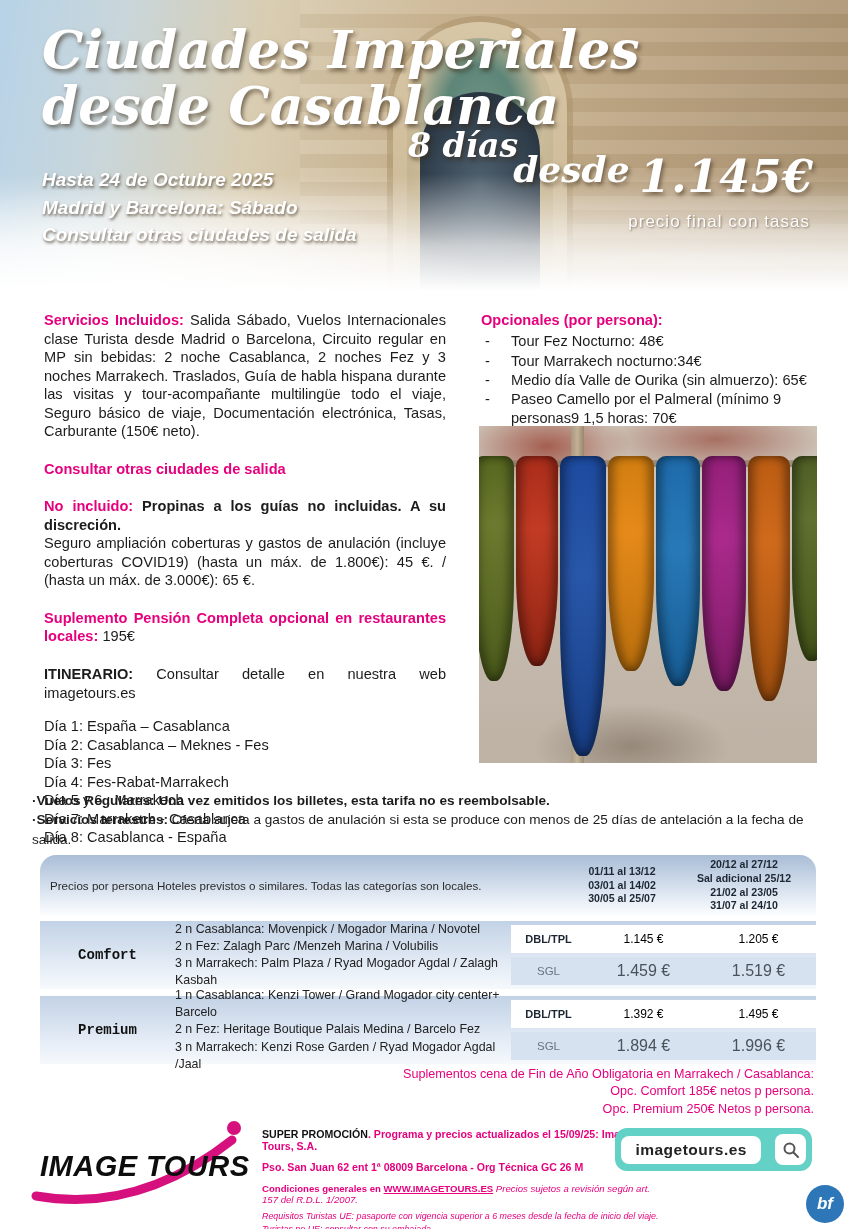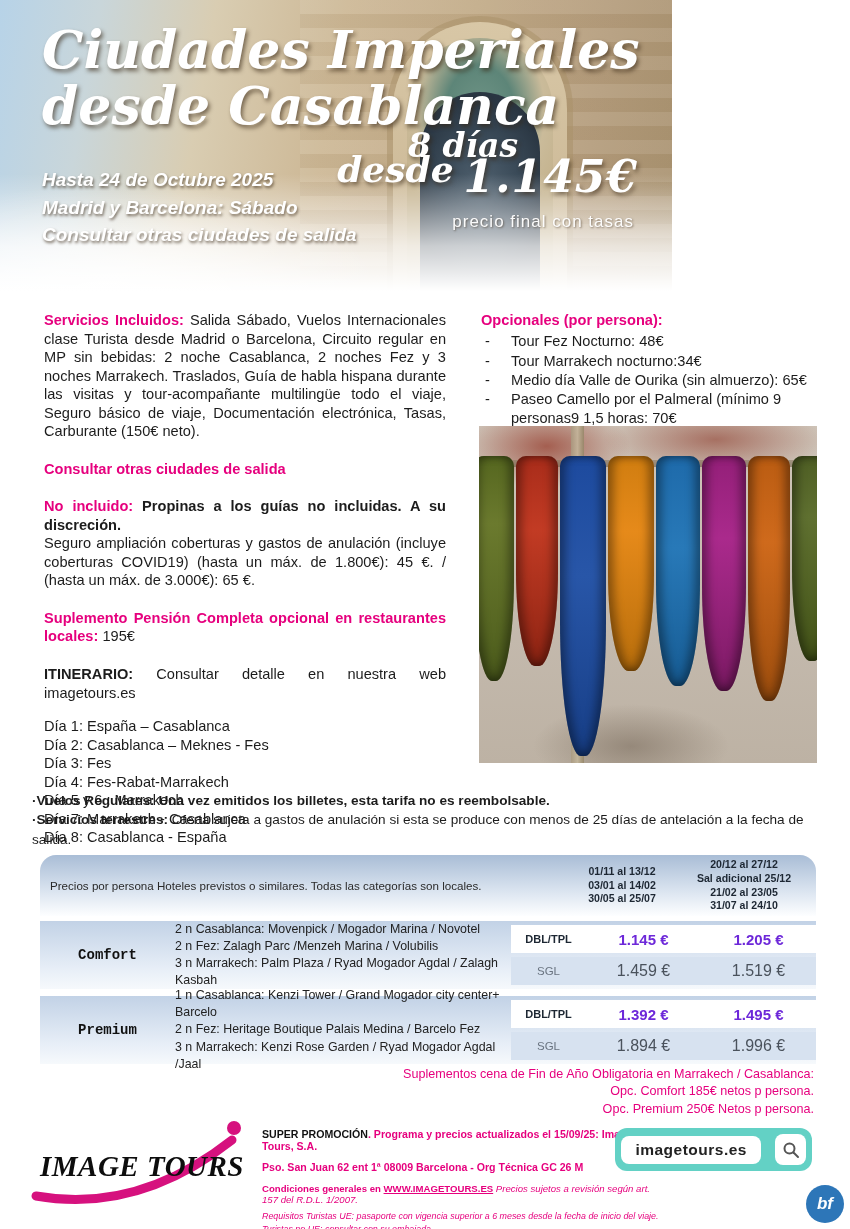--- a/index.html
+++ b/index.html
@@ -4,21 +4,21 @@
 <style>
   * { margin:0; padding:0; box-sizing:border-box; }
   html,body { background:#ffffff; }
   .page {
     position:relative; width:850px; height:1229px; background:#fff;
     font-family:"Liberation Sans", sans-serif; color:#1c1c1c; overflow:hidden;
     margin:0 auto;
   }
 
   
-  .hero { position:absolute; left:0; top:0; width:672px; height:300px; overflow:hidden; }
+  .hero { position:absolute; left:0; top:0; width:848px; height:300px; overflow:hidden; }
   .hero-base { position:absolute; inset:0;
     background:linear-gradient(100deg,#b7d3e8 0%,#c9d6da 14%,#d9cdb2 30%,#cdb896 48%,#c2ab88 66%,#b49c7c 85%,#a8926f 100%); }
   .hero-stone { position:absolute; left:300px; top:0; right:0; bottom:0;
     background:repeating-linear-gradient(180deg, rgba(255,255,255,.07) 0 14px, rgba(120,95,60,.07) 14px 28px); }
   .arch-outer { position:absolute; left:393px; top:22px; width:174px; height:278px;
     border-radius:87px 87px 0 0; background:linear-gradient(#d8c7a6,#c8b492); box-shadow:0 0 0 6px rgba(170,145,105,.55); }
   .arch-mid { position:absolute; left:407px; top:38px; width:146px; height:262px;
     border-radius:73px 73px 0 0;
     background:radial-gradient(90px 120px at 50% 28%, #6f9486 0%, #5d8578 38%, #cabb9a 72%, #c4b28d 100%); }
   .arch-door { position:absolute; left:420px; top:92px; width:120px; height:208px;
@@ -88,28 +88,28 @@
   .pt-cat { flex:0 0 135px; display:flex; align-items:center; justify-content:center;
     font-weight:bold; font-size:14px; color:#111;font-family:Liberation Mono, monospace; }
   .pt-hotels { flex:1; display:flex; flex-direction:column; justify-content:center;
     font-size:12.4px; line-height:1.38; color:#222; padding-right:6px; }
   .pt-prices { flex:0 0 305px; display:flex; flex-direction:column; justify-content:center; gap:4px; padding:4px 0; }
   .pt-prow { display:flex; align-items:center; height:30px; }
   .pt-prow.dbl { background:#ffffff; }
   .pt-prow.sgl { background:#d7e2f0; }
   .pt-plabel { flex:0 0 75px; text-align:center; font-size:11px; font-weight:bold; color:#1d2733; }
   .pt-prow.sgl .pt-plabel { font-weight:normal; color:#6a7480; font-size:11.5px; }
-  .pt-pval { flex:0 0 115px; text-align:center; font-weight:bold; font-size:15px; color:#6d28d9; }
+  .pt-pval { flex:0 0 115px; text-align:center; font-weight:normal; font-size:12px; color:#000000; }
   .pt-prow.sgl .pt-pval { font-weight:normal; color:#4a525c; font-size:16px; }
 
   .supp { position:absolute; right:36px; top:1066px; text-align:right; color:#e6007e;
     font-size:12.6px; line-height:1.38; }
 
   
-  .logo { position:absolute; left:28px; top:1118px; width:230px; height:104px;font-family:Liberation Serif, serif; }
+  .logo { position:absolute; left:28px; top:1118px; width:230px; height:104px; }
   .logo svg { position:absolute; left:0; top:0; }
   .logo-text { position:absolute; left:12px; top:32px; font-style:italic; font-weight:bold;
     font-size:29px; letter-spacing:.5px; color:#0d0d0d; white-space:nowrap; }
 
   .foot-text { position:absolute; left:262px; top:1128px; width:402px; }
   .ft-line1 { font-size:10.6px; margin-bottom:9px; }
   .ft-line1 .lead { font-weight:bold; color:#111; }
   .ft-line1 .rest { color:#e6007e; font-weight:bold; }
   .ft-addr { font-size:10.6px; color:#e6007e; font-weight:bold; margin-bottom:10px; }
   .ft-cond { font-size:9.6px; color:#e6007e; margin-bottom:5px; }

